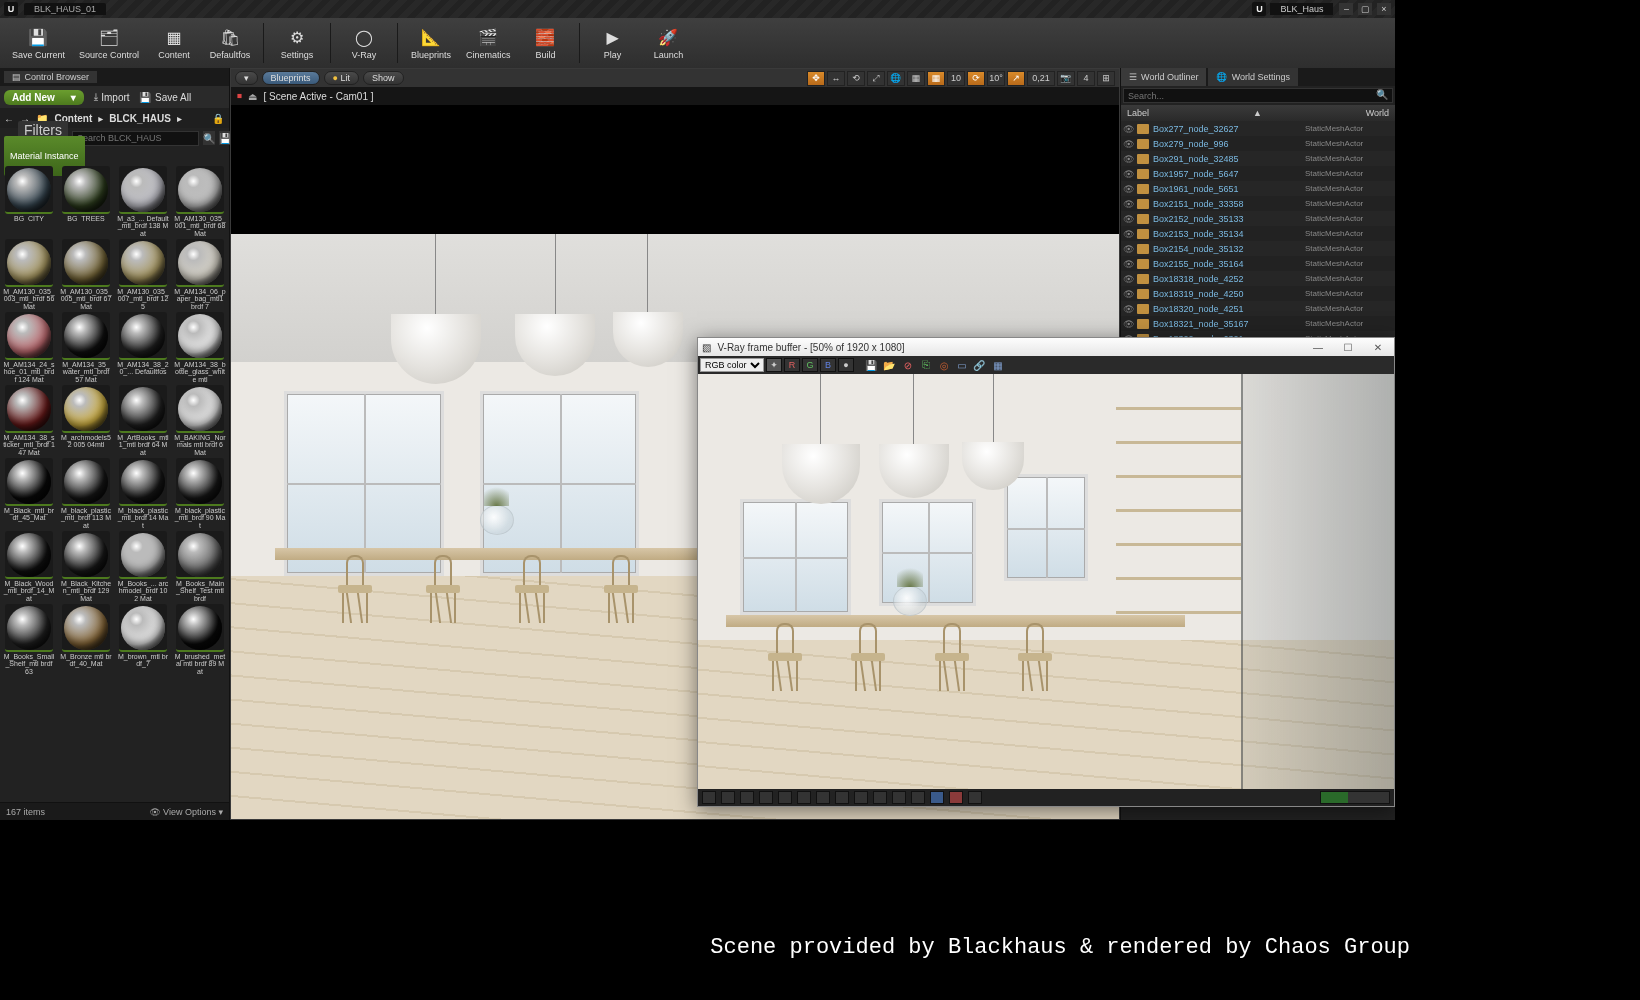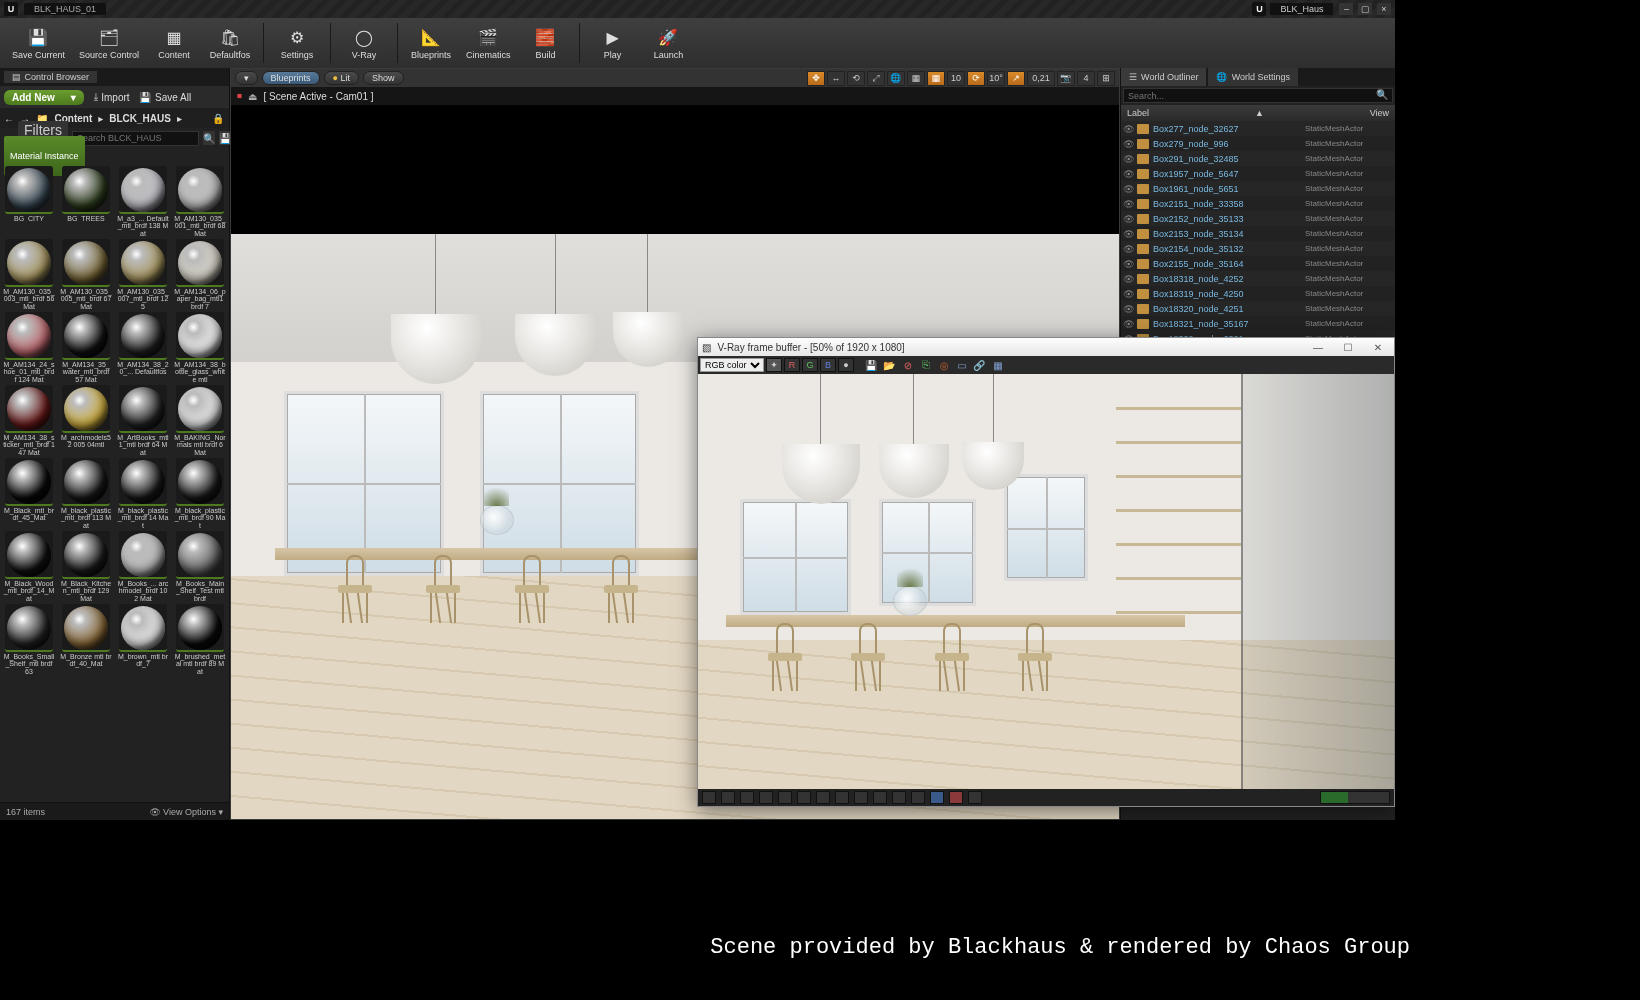--- a/index.html
+++ b/index.html
@@ -492,21 +492,21 @@
             <span>World Settings</span>
           </div>
       </div>
       <div class="rp-search" style="position:relative">
         <input placeholder="Search..." style="">
         <span style="position:absolute;right:6px;top:3px;color:#888">🔍</span>
       </div>
       <div class="rp-header">
         <span>Label</span>
         <span>▲</span>
-        <span>View</span>
+        <span>World</span>
       </div>
       <div class="rp-list" id="rplist">
           <div class="rp-row">
             <span class="eye">👁</span>
             <span class="ico"></span>
             <span class="nm">Box277_node_32627</span>
             <span class="ty">StaticMeshActor</span>
           </div>
           <div class="rp-row">
             <span class="eye">👁</span>

